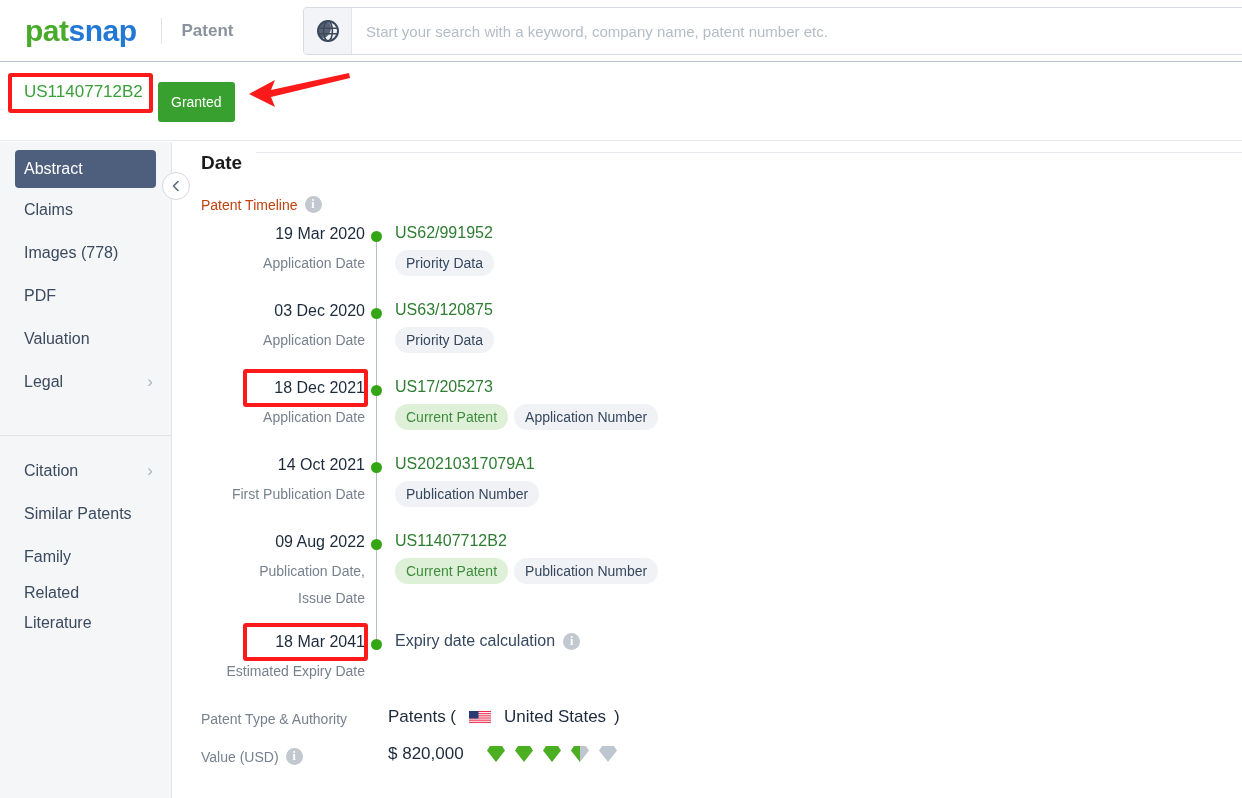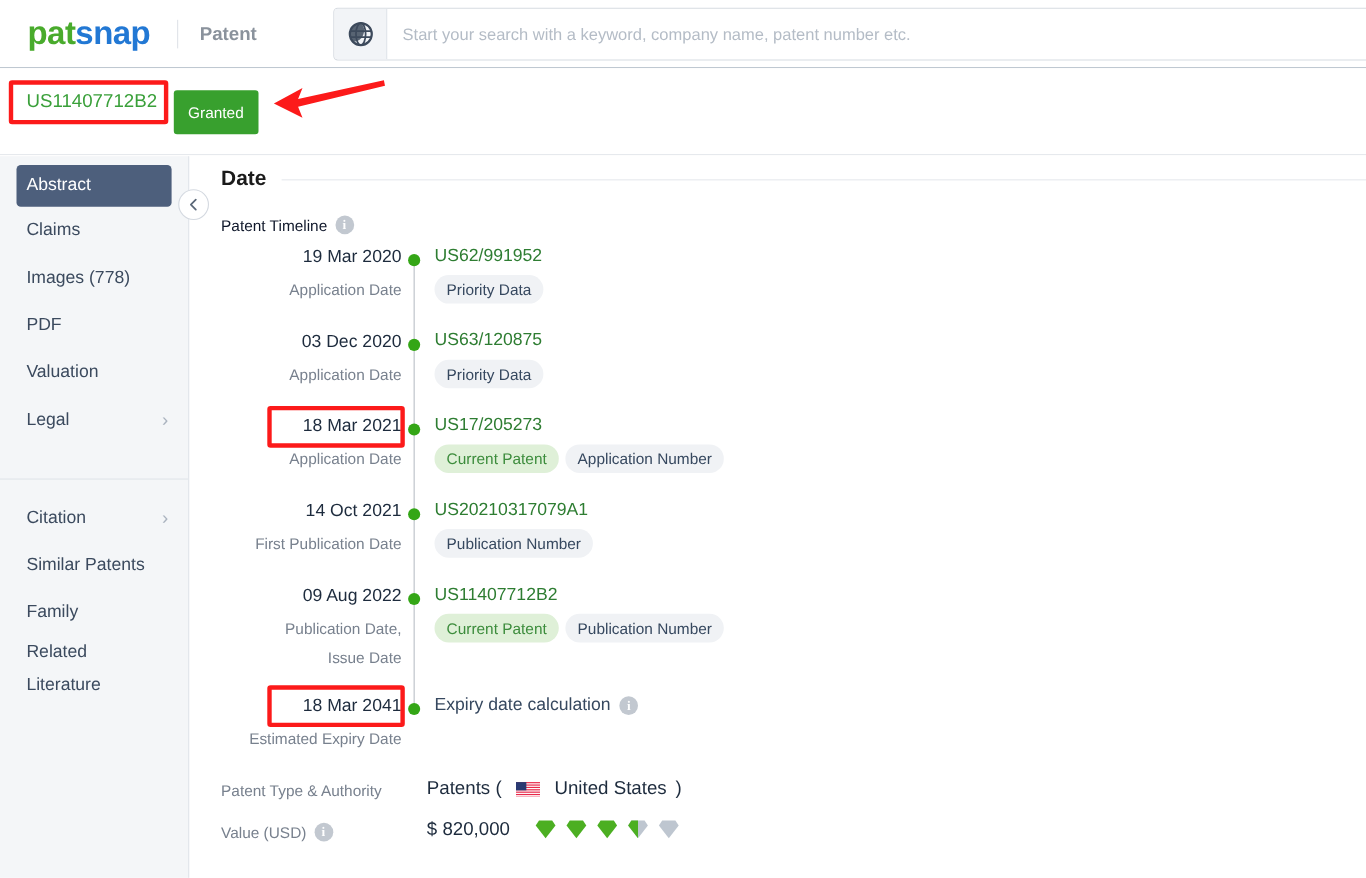--- a/index.html
+++ b/index.html
@@ -108,21 +108,21 @@
     display: flex; align-items: center; justify-content: center;
     z-index: 40; cursor: pointer;
   }
 
   
   .main {
     position: absolute; left: 173px; top: 142px;
     width: 1069px; height: 656px; background: #ffffff;
   }
   .section-head {
-    display: flex; align-items: center; padding: 10px 0 0 28px;
+    display: flex; align-items: flex-start; padding: 10px 0 0 28px;
   }
   .section-head h2 {
     font-size: 19px; color: #1b1b1b; font-weight: bold;
   }
   .section-rule {
     flex: 1; height: 1px; background: #e6e9ed; margin-left: 14px;
   }
 
   .row-label {
     position: absolute; text-align: right;
@@ -268,21 +268,21 @@
 </div>
 
 <div class="main">
 
   <div class="section-head">
     <h2>Date</h2>
     <div class="section-rule"></div>
   </div>
 
   <div style="position:absolute; left:28px; top:54px; display:flex; align-items:center; gap:7px;">
-    <span style="font-size:14px; color:#0f172a;">Patent Timeline</span>
+    <span style="font-size:14px; color:#c2410c;">Patent Timeline</span>
     <span class="info-icon">i</span>
   </div>
 
   <div class="tl-line"></div>
 
   <div class="row-date" style="left:-8px; top:83px;">19 Mar 2020</div>
   <div class="row-label" style="left:-8px; top:113px;">Application Date</div>
   <div class="tl-dot" style="top:89px;"></div>
   <div class="tl-code" style="top:82px;">US62/991952</div>
   <div class="tag-row" style="top:108px;">
@@ -290,21 +290,21 @@
   </div>
 
   <div class="row-date" style="left:-8px; top:160px;">03 Dec 2020</div>
   <div class="row-label" style="left:-8px; top:190px;">Application Date</div>
   <div class="tl-dot" style="top:166px;"></div>
   <div class="tl-code" style="top:159px;">US63/120875</div>
   <div class="tag-row" style="top:185px;">
     <span class="tag">Priority Data</span>
   </div>
 
-  <div class="row-date" style="left:-8px; top:237px;">18 Mar 2021</div>
+  <div class="row-date" style="left:-8px; top:237px;">18 Dec 2021</div>
   <div class="row-label" style="left:-8px; top:267px;">Application Date</div>
   <div class="tl-dot" style="top:243px;"></div>
   <div class="tl-code" style="top:236px;">US17/205273</div>
   <div class="tag-row" style="top:262px;">
     <span class="tag current">Current Patent</span>
     <span class="tag">Application Number</span>
   </div>
   <div class="date-highlight" style="left:70px; top:227px; width:125px; height:38px;"></div>
 
   <div class="row-date" style="left:-8px; top:314px;">14 Oct 2021</div>

